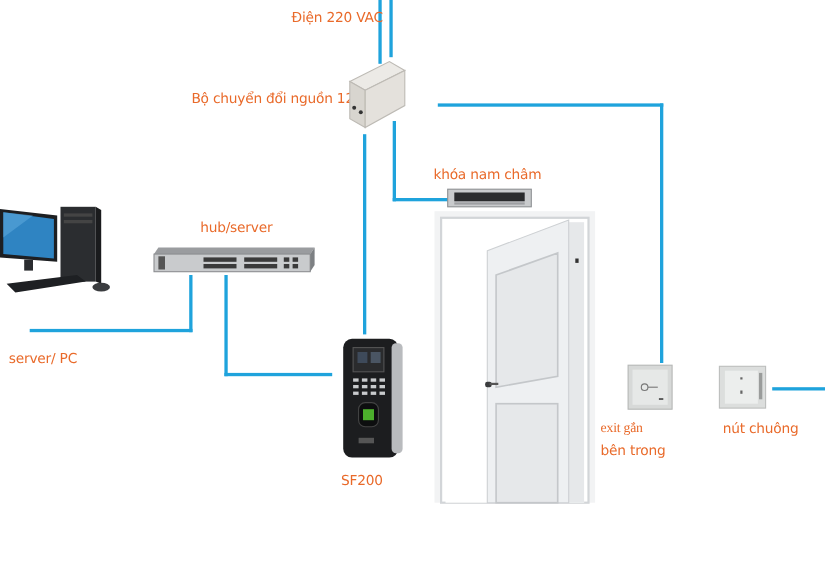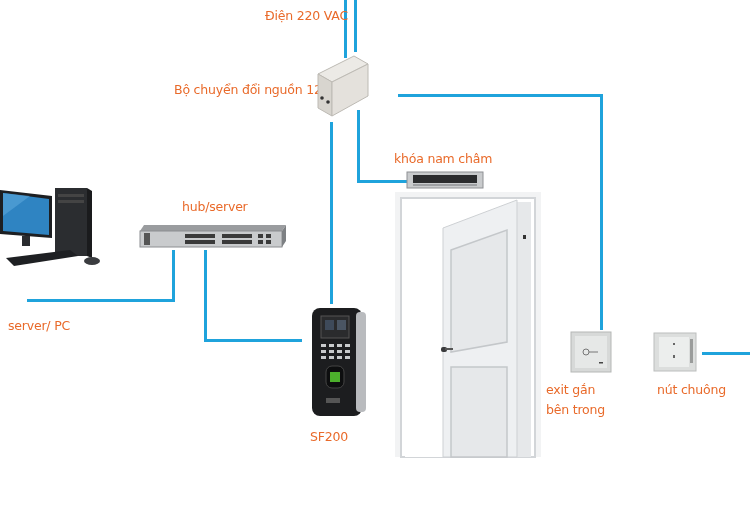--- a/index.html
+++ b/index.html
@@ -33,21 +33,21 @@
   <div class="wire" style="left:204px;top:339px;width:98px;height:3px;"></div>
 
   <div class="wire" style="left:702px;top:352px;width:48px;height:3px;"></div>
 
   <div class="label" style="left:265px;top:8px;">Điện 220 VAC</div>
   <div class="label" style="left:174px;top:82px;">Bộ chuyển đổi nguồn 12V</div>
   <div class="label" style="left:394px;top:151px;">khóa nam châm</div>
   <div class="label" style="left:182px;top:199px;">hub/server</div>
   <div class="label" style="left:8px;top:318px;">server/ PC</div>
   <div class="label" style="left:310px;top:429px;">SF200</div>
-  <div class="label" style="left:546px;top:382px;">exit gắn</div>
+  <div class="label" style="left:546px;top:382px;font-family:Liberation Serif, serif;">exit gắn</div>
   <div class="label" style="left:546px;top:402px;">bên trong</div>
   <div class="label" style="left:657px;top:382px;">nút chuông</div>
 
   <svg style="left:312px;top:52px;" width="60" height="70" viewBox="0 0 60 70">
     <polygon points="6,22 42,4 56,12 20,30" fill="#eceae6" stroke="#bdbab4" stroke-width="1"></polygon>
     <polygon points="6,22 20,30 20,64 6,56" fill="#d8d5cf" stroke="#bdbab4" stroke-width="1"></polygon>
     <polygon points="20,30 56,12 56,44 20,64" fill="#e4e1dc" stroke="#bdbab4" stroke-width="1"></polygon>
     <circle cx="10" cy="46" r="1.8" fill="#333"></circle>
     <circle cx="16" cy="50" r="1.8" fill="#333"></circle>
   </svg>

